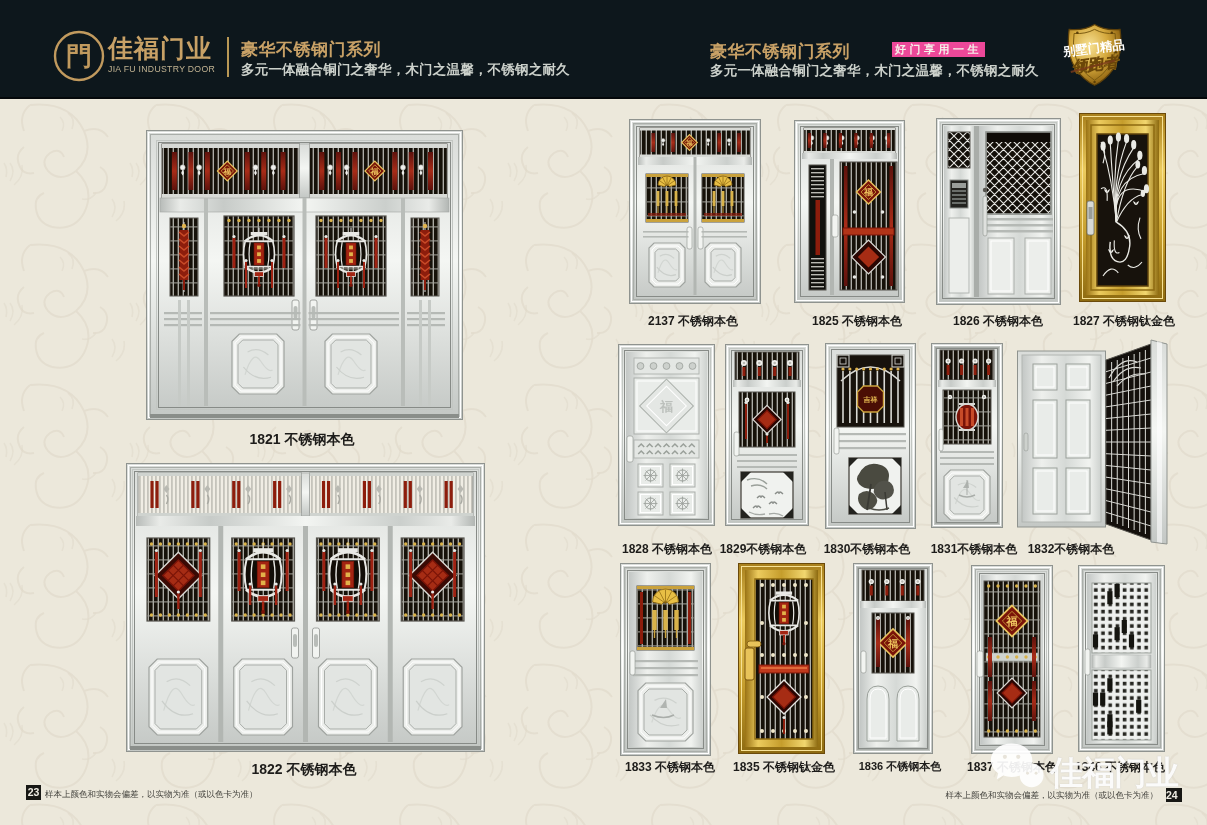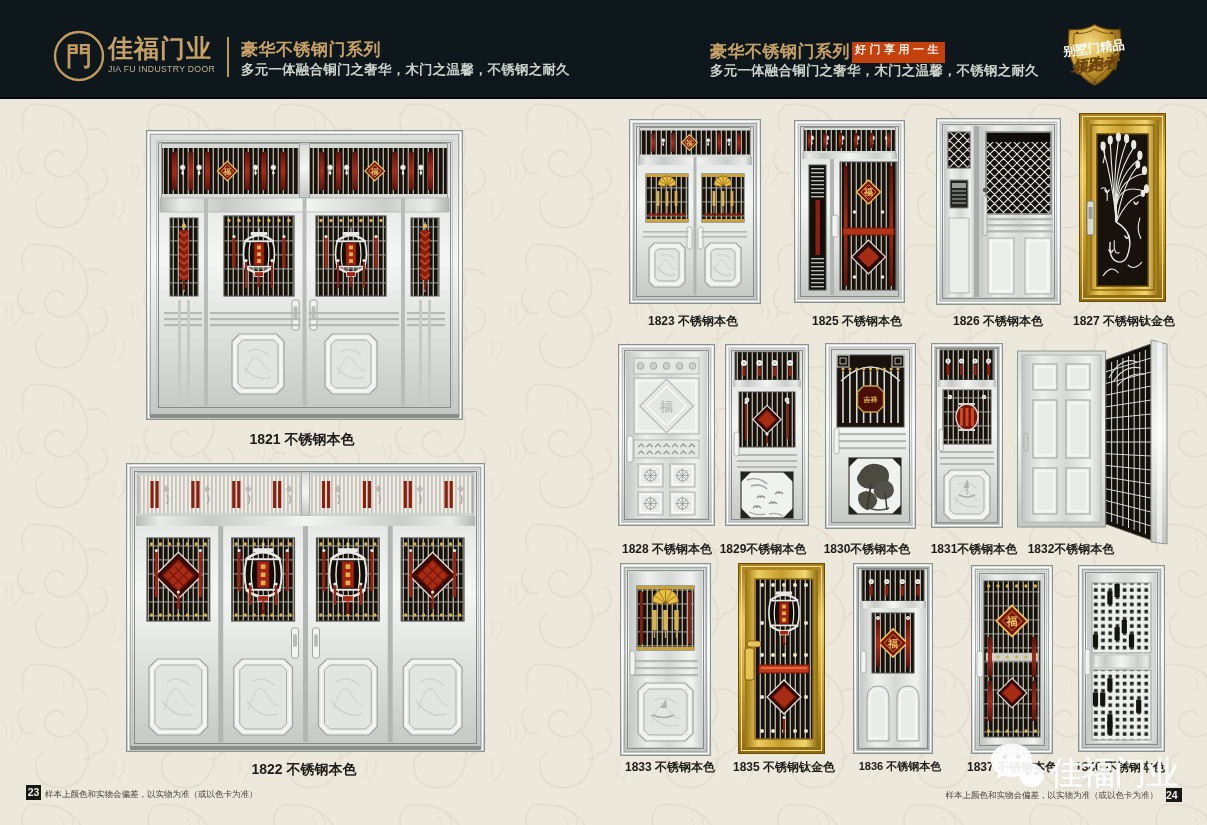--- a/index.html
+++ b/index.html
@@ -98,21 +98,21 @@
 <svg class="abs" style="left:52px;top:29px" width="54" height="54" viewBox="0 0 54 54">
 <circle cx="27" cy="27" r="24" fill="none" stroke="#c19a5e" stroke-width="2.4"></circle>
 <text x="27" y="36" font-size="26" fill="#c19a5e" text-anchor="middle" font-weight="bold" font-family="Liberation Sans">門</text>
 </svg>
 <div class="abs" style="left:108px;top:32px;font-size:25px;font-weight:bold;color:#c8a166;letter-spacing:1px;white-space:nowrap">佳福门业</div>
 <div class="abs" style="left:108px;top:64px;font-size:8.7px;color:#c2b392;letter-spacing:0.3px;white-space:nowrap">JIA FU INDUSTRY DOOR</div>
 <div class="abs" style="left:227px;top:37px;width:2px;height:40px;background:#b99855"></div>
 <div class="abs" style="left:241px;top:38px;font-size:17px;font-weight:bold;color:#c8a166;letter-spacing:0.5px">豪华不锈钢门系列</div>
 <div class="abs" style="left:241px;top:61px;font-size:13.5px;font-weight:bold;color:#ccd1cb;letter-spacing:0.2px">多元一体融合铜门之奢华，木门之温馨，不锈钢之耐久</div>
 <div class="abs" style="left:710px;top:40px;font-size:17px;font-weight:bold;color:#c8a166;letter-spacing:0.5px">豪华不锈钢门系列</div>
-<div class="abs" style="left:852px;top:42px;width:93px;height:21px;background:#c2410c;color:#f4efe8;font-size:11px;font-weight:bold;text-align:center;line-height:15px;letter-spacing:3.5px">好门享用一生</div>
+<div class="abs" style="left:892px;top:42px;width:93px;height:15px;background:#ec4899;color:#f4efe8;font-size:11px;font-weight:bold;text-align:center;line-height:15px;letter-spacing:3.5px">好门享用一生</div>
 <div class="abs" style="left:710px;top:62px;font-size:13.5px;font-weight:bold;color:#ccd1cb;letter-spacing:0.2px">多元一体融合铜门之奢华，木门之温馨，不锈钢之耐久</div>
 <svg class="abs" style="left:1056px;top:18px" width="78" height="72" viewBox="0 0 95 80">
 <defs>
       <radialGradient id="shg" cx="0.4" cy="0.35" r="0.8">
 <stop offset="0" stop-color="#f7e194"></stop>
         <stop offset="0.45" stop-color="#d4a83c"></stop>
 <stop offset="0.8" stop-color="#8f6310"></stop>
         <stop offset="1" stop-color="#6b4a0a"></stop>
       </radialGradient>
     </defs>
@@ -587,21 +587,21 @@
     <path d="M29.0,153.92 Q34.4,135.0 39.8,143.8 T48.08,150.4" fill="none" stroke="#d2d6d2" stroke-width="1.2"></path>
     <path d="M30.8,137.2 Q38.0,132.8 45.2,139.4" fill="none" stroke="#ced2ce" stroke-width="1.2"></path>
     <path d="M27.919999999999998,148.2 Q36.2,159.2 47.0,155.68" fill="none" stroke="#cbcfcb" stroke-width="1.2"></path>
     <path d="M81.04,124 L106.96,124 L112,129.04 L112,162.96 L106.96,168 L81.04,168 L76,162.96 L76,129.04 Z" fill="#eceeeb" stroke="#9fa39f" stroke-width="1.2"></path>
     <path d="M83.032,127 L104.968,127 L109,131.032 L109,160.968 L104.968,165 L83.032,165 L79,160.968 L79,131.032 Z" fill="none" stroke="#ffffff" stroke-width="1"></path>
     <path d="M85.276,130 L102.724,130 L106,133.276 L106,158.724 L102.724,162 L85.276,162 L82,158.724 L82,133.276 Z" fill="#e2e5e2" stroke="#a9ada9" stroke-width="1"></path>
     <path d="M85.0,153.92 Q90.4,135.0 95.8,143.8 T104.08,150.4" fill="none" stroke="#d2d6d2" stroke-width="1.2"></path>
     <path d="M86.8,137.2 Q94.0,132.8 101.2,139.4" fill="none" stroke="#ced2ce" stroke-width="1.2"></path>
     <path d="M83.92,148.2 Q92.2,159.2 103.0,155.68" fill="none" stroke="#cbcfcb" stroke-width="1.2"></path>
   </svg>
-<div class="lbl" style="left:693px;top:313px;font-size:12px">1823 不锈钢本色</div>
+<div class="lbl" style="left:693px;top:313px;font-size:12px">2137 不锈钢本色</div>
 <svg class="abs" style="left:794px;top:120px" width="111" height="183" viewBox="0 0 111 183">
     <rect x="0.5" y="0.5" width="110" height="182" fill="url(#stv)" stroke="#8f938f"></rect>
     <rect x="2.5" y="2.5" width="106" height="178" fill="none" stroke="#ffffff"></rect>
     <rect x="4.5" y="4.5" width="102" height="174" fill="none" stroke="#a9ada9"></rect>
     <rect x="4.5" y="4.5" width="102" height="174" fill="none" stroke="#c2c6c2"></rect>
     <rect x="6.5" y="6.5" width="98" height="170" fill="none" stroke="#878b87"></rect>
     <rect x="10" y="8" width="91" height="25" fill="url(#gbv)" stroke="#55534d"></rect>
     <rect x="10" y="8" width="91" height="2" fill="#d8dad6"></rect>
     <rect x="10" y="31" width="91" height="2" fill="#d8dad6"></rect>
     <circle cx="17.583333333333332" cy="18.0" r="2.4000000000000004" fill="#efefec" stroke="#9a9a94" stroke-width="0.5"></circle>

